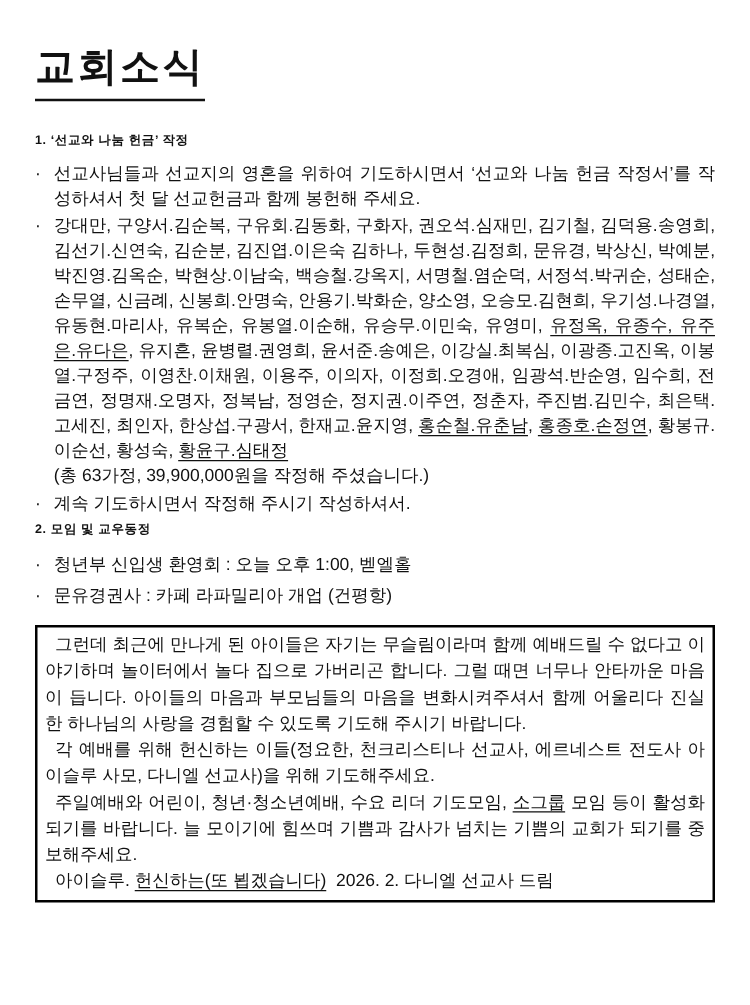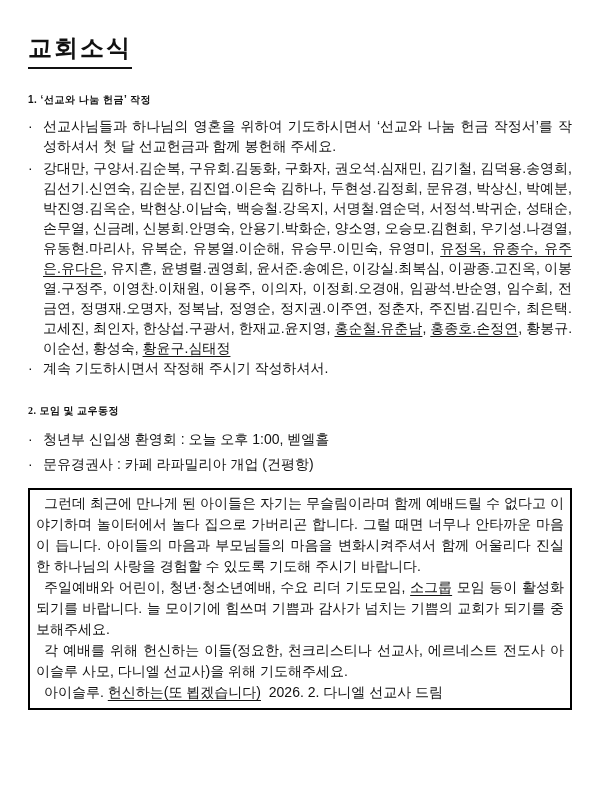--- a/index.html
+++ b/index.html
@@ -8,36 +8,36 @@
     height: 804px;
     background: #ffffff;
     color: #111111;
     font-family: "Liberation Sans", "DejaVu Sans", sans-serif;
     overflow: hidden;
   }
   .page { padding: 28px 28px 0 28px; }
 
   .doc-title {
     display: inline-block;
-    font-size: 24px;
+    font-size: 32px;
     font-weight: bold;
     letter-spacing: 2px;
     border-bottom: 2px solid #111;
     padding-bottom: 3px;
     margin: 4px 0 24px 0;
     font-family: Liberation Serif, serif;
   }
 
   .heading {
     font-size: 10px;
     font-weight: bold;
     margin: 0 0 9px 0;
     letter-spacing: 0.5px;
   }
-  .heading.s2 { margin-top: 26px; font-family: Liberation Serif, serif; }
+  .heading.s2 { margin-top: 4px; }
 
   .bp {
     display: flex;
     font-size: 14px;
     line-height: 20px;
     margin: 0 0 2px 0;
   }
   .bullet { width: 15px; flex: none; }
   .bp-text { flex: 1; text-align: justify; }
 
@@ -71,46 +71,47 @@
 <body>
 
 <div class="page">
 
   <div class="doc-title">교회소식</div>
 
   <div class="heading">1. ‘선교와 나눔 헌금’ 작정</div>
 
   <div class="bp">
     <span class="bullet">·</span>
-    <span class="bp-text">선교사님들과 하나님의 영혼을 위하여 기도하시면서 ‘선교와 나눔 헌금 작정서’를 작성하셔서 첫 달 선교헌금과 함께 봉헌해 주세요.</span>
+    <span class="bp-text">선교사님들과 선교지의 영혼을 위하여 기도하시면서 ‘선교와 나눔 헌금 작정서’를 작성하셔서 첫 달 선교헌금과 함께 봉헌해 주세요.</span>
   </div>
 
   <div class="bp names">
     <span class="bullet">·</span>
     <span class="bp-text"><span>강대만, 구양서.김순복, 구유회.김동화, 구화자, 권오석.심재민, 김기철, 김덕용.송영희, 김선기.신연숙, 김순분, 김진엽.이은숙 김하나, 두현성.김정희, 문유경, 박상신, 박예분, 박진영.김옥순, 박현상.이남숙, 백승철.강옥지, 서명철.염순덕, 서정석.박귀순, 성태순, 손무열, 신금례, 신봉희.안명숙, 안용기.박화순, 양소영, 오승모.김현희, 우기성.나경열, 유동현.마리사, 유복순, 유봉열.이순해, 유승무.이민숙, 유영미, </span><span class="u">유정옥, 유종수, 유주은.유다은</span><span>, 유지흔, 윤병렬.권영희, 윤서준.송예은, 이강실.최복심, 이광종.고진옥, 이봉열.구정주, 이영찬.이채원, 이용주, 이의자, 이정희.오경애, 임광석.반순영, 임수희, 전금연, 정명재.오명자, 정복남, 정영순, 정지권.이주연, 정춘자, 주진범.김민수, 최은택.고세진, 최인자, 한상섭.구광서, 한재교.윤지영, </span><span class="u">홍순철.유춘남</span><span>, </span><span class="u">홍종호.손정연</span><span>, 황봉규.이순선, 황성숙, </span><span class="u">황윤구.심태정</span></span>
   </div>
 
+  <div class="note-line">(총 63가정, 39,900,000원을 작정해 주셨습니다.)</div>
 
   <div class="bp">
     <span class="bullet">·</span>
     <span class="bp-text">계속 기도하시면서 작정해 주시기 작성하셔서.</span>
   </div>
 
   <div class="heading s2">2. 모임 및 교우동정</div>
 
   <div class="bp sec2-item">
     <span class="bullet">·</span>
     <span class="bp-text">청년부 신입생 환영회 : 오늘 오후 1:00, 벧엘홀</span>
   </div>
 
   <div class="bp sec2-item">
     <span class="bullet">·</span>
     <span class="bp-text">문유경권사 : 카페 라파밀리아 개업 (건평항)</span>
   </div>
 
   <div class="letter-box">
     <p><span>그런데 최근에 만나게 된 아이들은 자기는 무슬림이라며 함께 예배드릴 수 없다고 이야기하며 놀이터에서 놀다 집으로 가버리곤 합니다. 그럴 때면 너무나 안타까운 마음이 듭니다. 아이들의 마음과 부모님들의 마음을 변화시켜주셔서 함께 어울리다 진실한 하나님의 사랑을 경험할 수 있도록 기도해 주시기 바랍니다.</span></p>
+    <p><span>각 예배를 위해 헌신하는 이들(정요한, 천크리스티나 선교사, 에르네스트 전도사 아이슬루 사모, 다니엘 선교사)을 위해 기도해주세요.</span></p>
     <p><span>주일예배와 어린이, 청년·청소년예배, 수요 리더 기도모임, </span><span class="u">소그룹</span><span> 모임 등이 활성화되기를 바랍니다. 늘 모이기에 힘쓰며 기쁨과 감사가 넘치는 기쁨의 교회가 되기를 중보해주세요.</span></p>
-    <p><span>각 예배를 위해 헌신하는 이들(정요한, 천크리스티나 선교사, 에르네스트 전도사 아이슬루 사모, 다니엘 선교사)을 위해 기도해주세요.</span></p>
     <p><span>아이슬루. </span><span class="u">헌신하는(또 뵙겠습니다)</span><span>&nbsp; 2026. 2. 다니엘 선교사 드림</span></p>
   </div>
 
 </div>
 
 </body></html>

